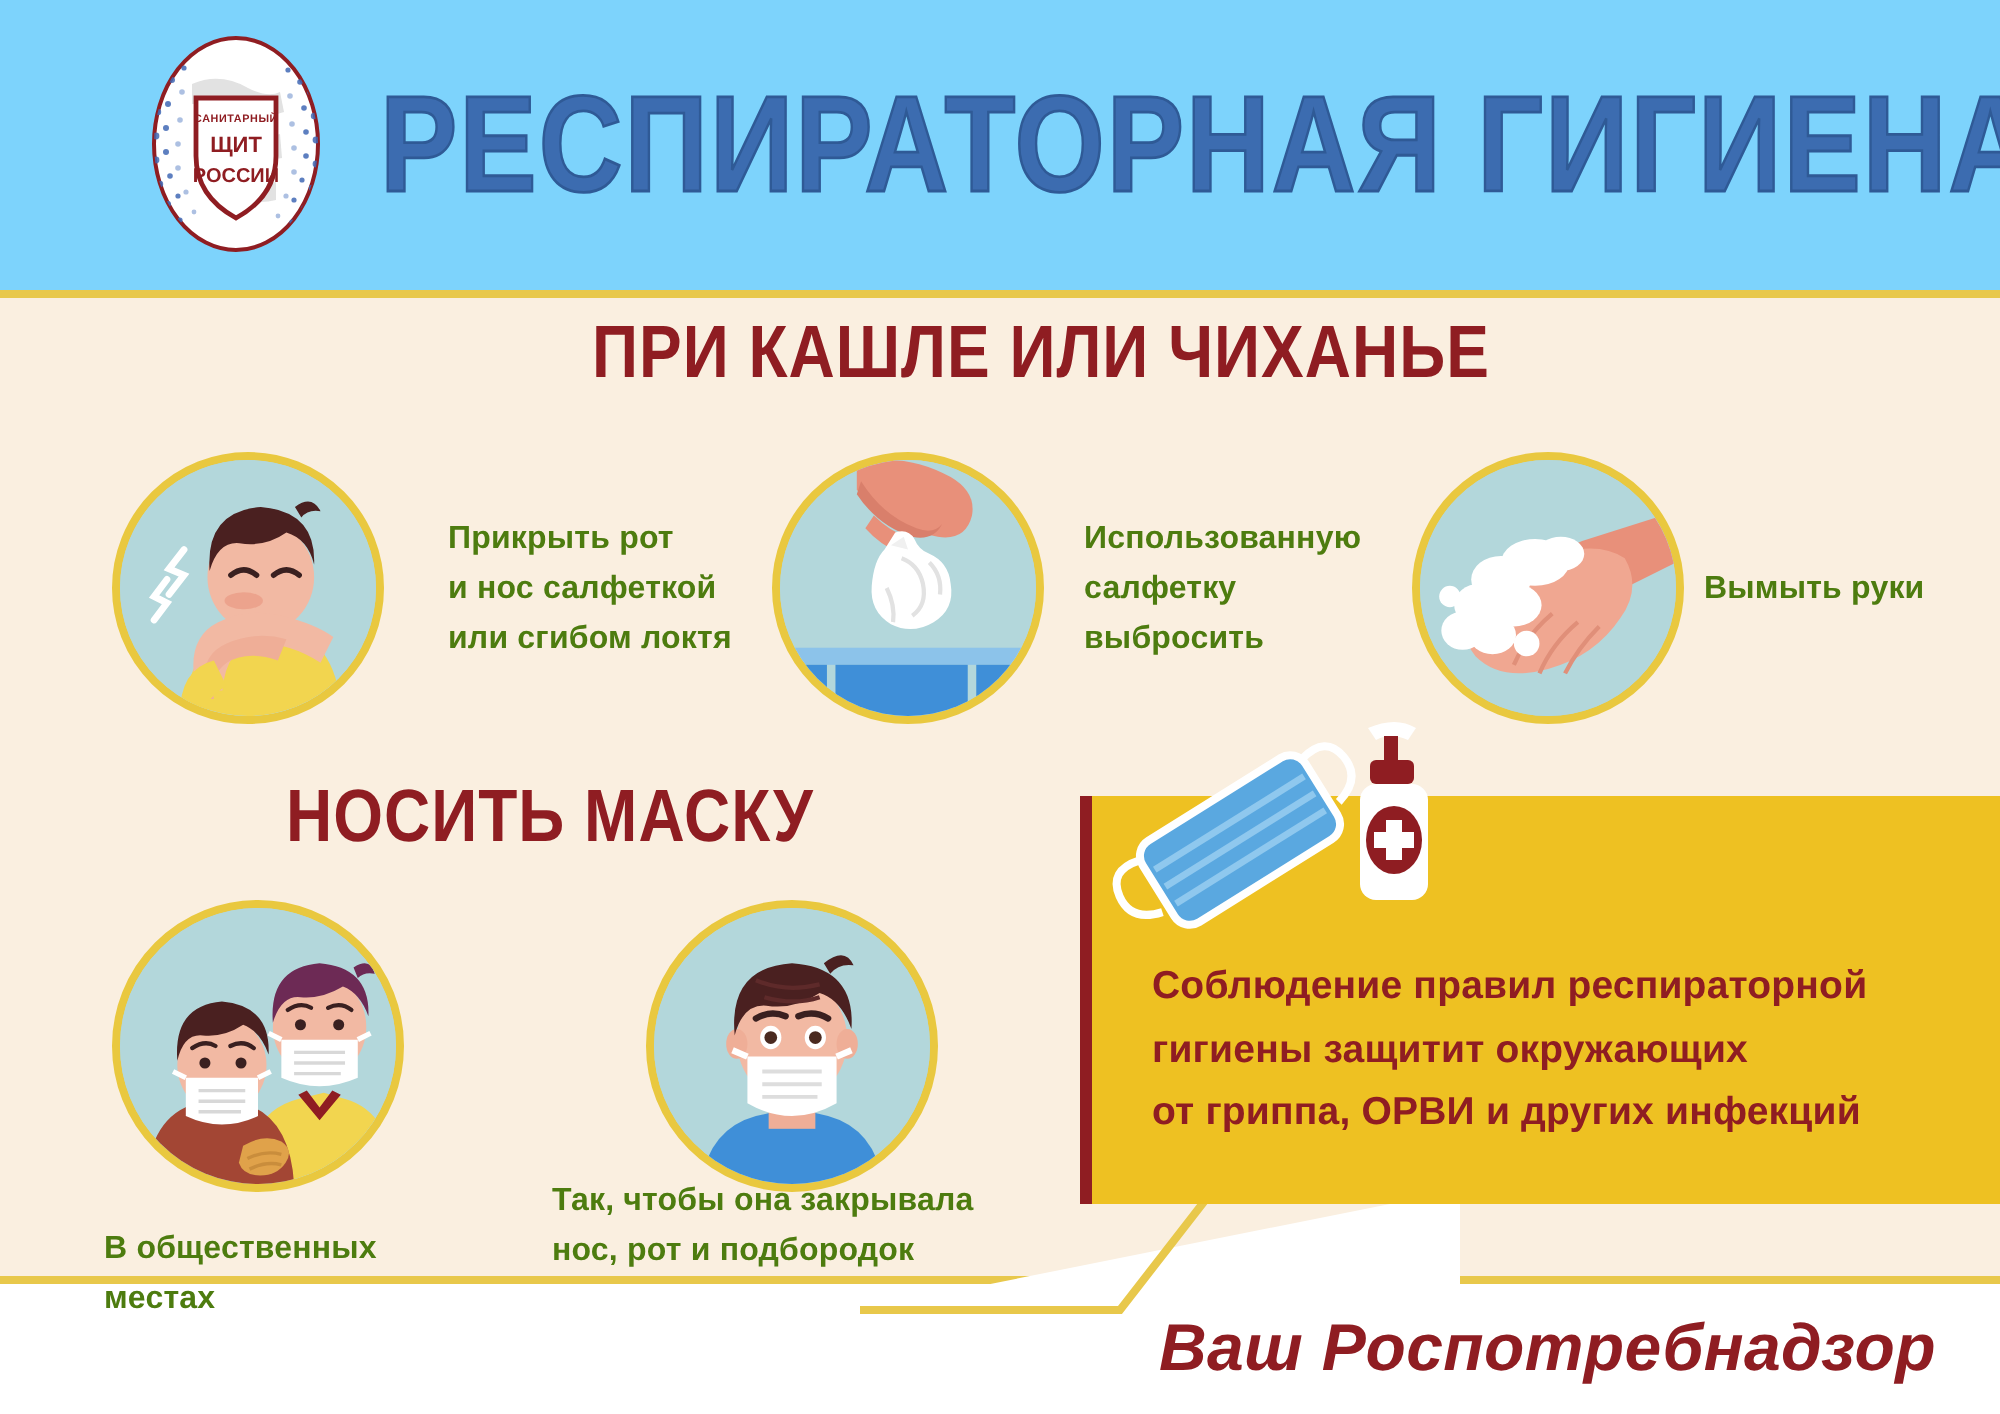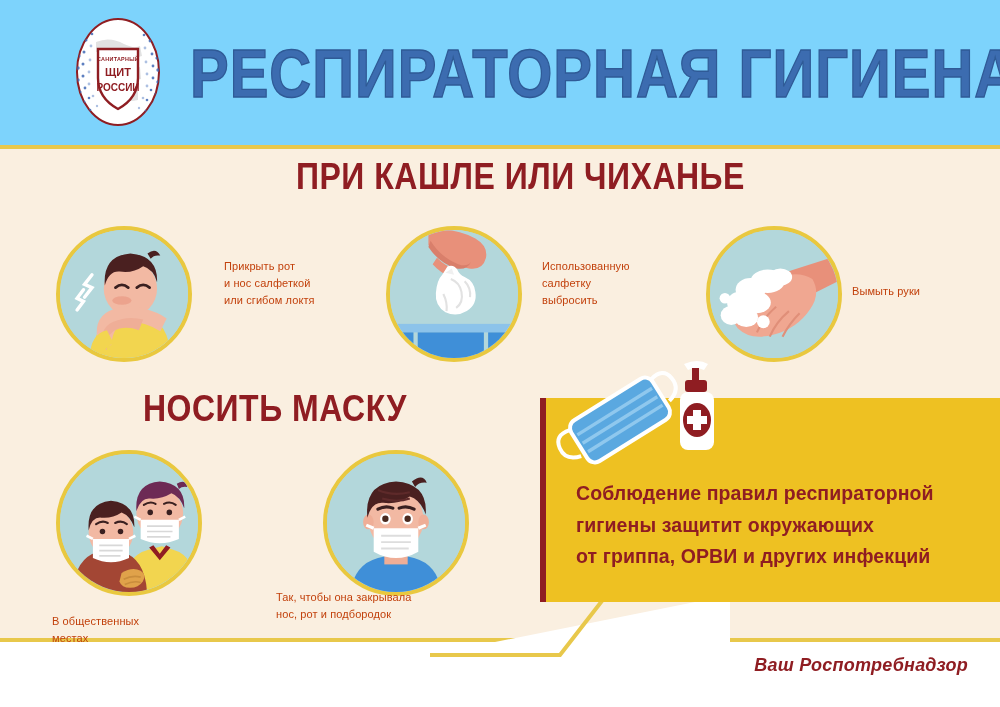--- a/index.html
+++ b/index.html
@@ -82,23 +82,23 @@
 
   #circle-cough{left:56px;top:226px;width:128px;height:128px;}
   #circle-tissue{left:386px;top:226px;width:128px;height:128px;}
   #circle-wash{left:706px;top:226px;width:128px;height:128px;}
   #circle-public{left:56px;top:450px;width:138px;height:138px;}
   #circle-cover{left:323px;top:450px;width:138px;height:138px;}
 
   
   .caption{
     position:absolute;
-    color:#c2410c;
-    font-size:11px;
-    font-weight:normal;
+    color:#4d7c0f;
+    font-size:16px;
+    font-weight:bold;
     line-height:1.55;
     white-space:pre-line;
     letter-spacing:.1px;
   }
   #cap-cough{left:224px;top:258px;width:160px;}
   #cap-tissue{left:542px;top:258px;width:160px;}
   #cap-wash{left:852px;top:283px;width:150px;}
   #cap-public{left:52px;top:601px;width:180px;margin-top:12px;}
   #cap-cover{left:276px;top:589px;width:240px;}
 
@@ -119,21 +119,21 @@
     letter-spacing:.1px;
   }
   .callout-art{
     position:absolute;left:552px;top:358px;width:180px;height:110px;
   }
   .callout-art svg{display:block;}
 
   
   .footer-sign{
     position:absolute;right:32px;top:655px;
-    font-size:18px;
+    font-size:33px;
     font-style:italic;
     font-weight:bold;
     color:#8f1d22;
     letter-spacing:.2px;
     white-space:nowrap;
   }
 </style>
 </head>
 <body>
 

